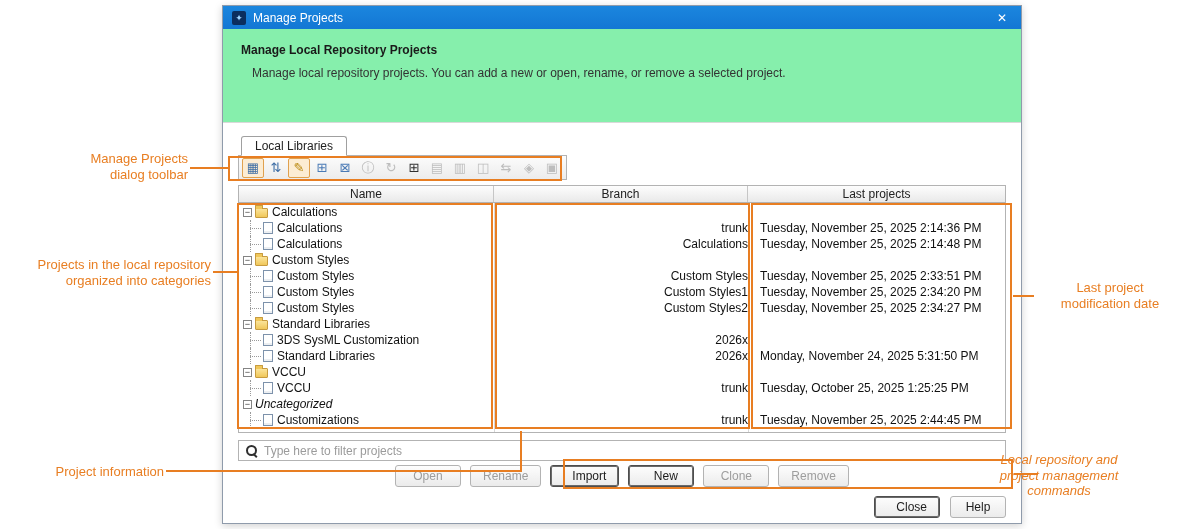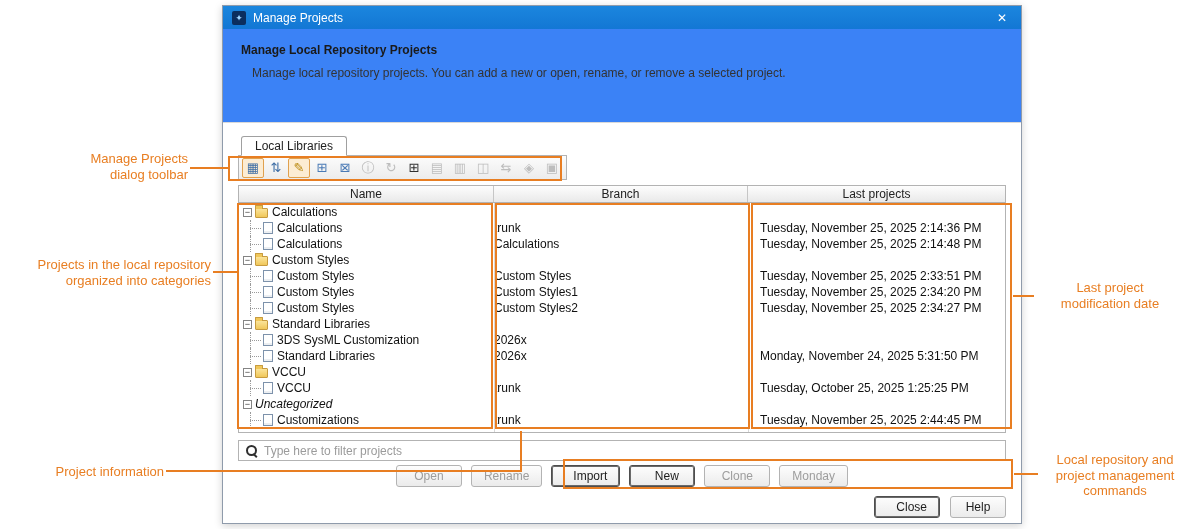--- a/index.html
+++ b/index.html
@@ -28,21 +28,21 @@
     color:#fff; display:flex; align-items:center; gap:7px;
     padding:0 9px; font-size:12px;
   }
   .app-icon {
     width:14px; height:14px; background:#0b2e5e; border-radius:2px;
     color:#9fd4ff; font-size:9px; display:flex; align-items:center; justify-content:center;
     flex:0 0 auto;
   }
   .title-close { margin-left:auto; width:20px; text-align:center; font-size:12px; cursor:default; }
 
-  .hdr { flex:0 0 94px; padding:14px 18px 0; border-bottom:1px solid #d9d9d9; background:#3b82f6; }
+  .hdr { flex:0 0 94px; padding:14px 18px 0; border-bottom:1px solid #d9d9d9; background:#86efac; }
   .hdr-title { font-size:12px; font-weight:bold; color:#1a1a1a; }
   .hdr-desc  { font-size:12px; color:#333; margin-top:9px; padding-left:11px; }
 
   .content { flex:1; display:flex; flex-direction:column; padding:12px 15px 5px; }
 
   .tabbar { height:20px; padding-left:3px; position:relative; z-index:2; }
   .tab {
     display:inline-flex; align-items:center; height:20px; padding:0 13px;
     font-size:12px; color:#222; background:#fff;
     border:1px solid #a0a0a0; border-bottom:1px solid #fff;
@@ -78,21 +78,21 @@
     position:relative; height:230px; background:#fff;
     border:1px solid #b3b3b3; border-top:none; overflow:hidden;
     padding-top:1px;
   }
   .vline { position:absolute; top:0; bottom:0; width:1px; background:#d8d8d8; }
   .v1 { left:255px; } .v2 { left:509px; }
 
   .trow { display:flex; height:16px; align-items:center; font-size:12px; color:#111; }
   .cell { overflow:hidden; white-space:nowrap; }
   .namec   { width:255px; display:flex; align-items:center; padding-left:3px; }
-  .branchc { width:254px; text-align:left; }
+  .branchc { width:254px; text-align:right; }
   .modc    { flex:1; padding-left:12px; }
 
   .expander {
     flex:0 0 auto; width:9px; height:9px; margin:0 3px 0 1px;
     border:1px solid #848484; background:#fff; color:#333;
     font-size:9px; line-height:7px; display:inline-flex; align-items:center; justify-content:center;
   }
   .folder-icon {
     flex:0 0 auto; width:13px; height:10px; margin-right:4px; position:relative;
     background:linear-gradient(180deg,#fbe49a,#f0c75a);
@@ -330,37 +330,37 @@
         <span class="search-icon"></span>
         <input class="filter-input" type="text" placeholder="Type here to filter projects" style="">
       </div>
 
       <div class="actions">
           <button class="btn disabled">Open</button>
           <button class="btn disabled">Rename</button>
           <button class="btn strong">Import</button>
           <button class="btn strong">New</button>
           <button class="btn disabled">Clone</button>
-          <button class="btn disabled">Monday</button>
+          <button class="btn disabled">Remove</button>
         </div>
       <div class="footer">
           <button class="btn strong">Close</button>
           <button class="btn">Help</button>
         </div>
     </div>
   </div>
 
   <div class="ann-label ann-right" style="left:58px; top:151px; width:130px;">Manage Projects
 dialog toolbar</div>
   <div class="ann-label ann-right" style="left:4px; top:257px; width:207px;">Projects in the local repository
 organized into categories</div>
   <div class="ann-label ann-right" style="left:34px; top:464px; width:130px;">Project information</div>
   <div class="ann-label ann-center" style="left:1032px; top:280px; width:156px;">Last project
 modification date</div>
-  <div class="ann-label ann-center" style="left:1036px; top:452px; width:158px;">Local repository and
+  <div class="ann-label ann-center" style="left:980px; top:452px; width:158px;font-style:italic;">Local repository and
 project management
 commands</div>
 
   <div class="ann-line" style="left:190px; top:167px; width:38px; height:2px;"></div>
   <div class="ann-line" style="left:213px; top:271px; width:24px; height:2px;"></div>
   <div class="ann-line" style="left:1013px; top:295px; width:21px; height:2px;"></div>
   <div class="ann-line" style="left:166px; top:470px; width:356px; height:2px;"></div>
   <div class="ann-line" style="left:520px; top:431px; width:2px; height:41px;"></div>
   <div class="ann-line" style="left:1014px; top:473px; width:24px; height:2px;"></div>
 

